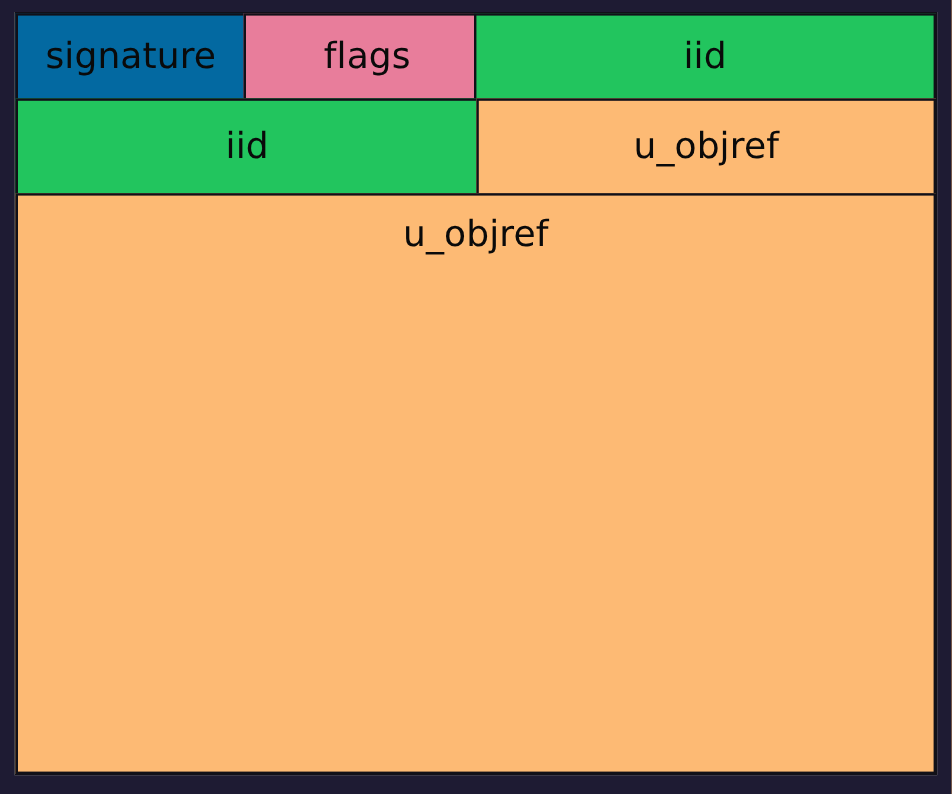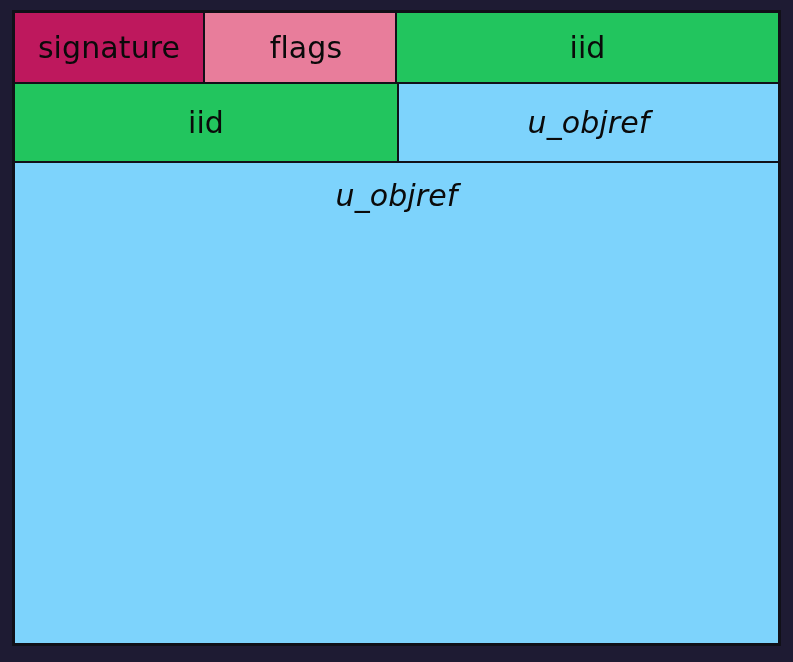--- a/index.html
+++ b/index.html
@@ -61,24 +61,24 @@
   
   .row-3 .cell {
     align-items: flex-start;
     justify-content: center;
   }
   .row-3 .cell-label {
     margin-top: 18px;
   }
 
   
-  .fill-signature { background: #be185d; }
+  .fill-signature { background: #0369a1; }
   .fill-flags     { background: #e87d9b; }
   .fill-iid       { background: #22c55e; }
-  .fill-objref    { background: #7dd3fc; font-style: italic; }
+  .fill-objref    { background: #fdba74; }
 
   
   .w-signature { width: 192px; flex: 0 0 192px; }
   .w-flags     { width: 194px; flex: 0 0 194px; padding-left: 12px; }
   .w-iid-r1    { flex: 1 1 auto; }
   .w-iid-r2    { width: 386px; flex: 0 0 386px; }
   .w-objref-r2 { flex: 1 1 auto; }
   .w-objref-r3 { flex: 1 1 auto; }
 </style>
 </head>

